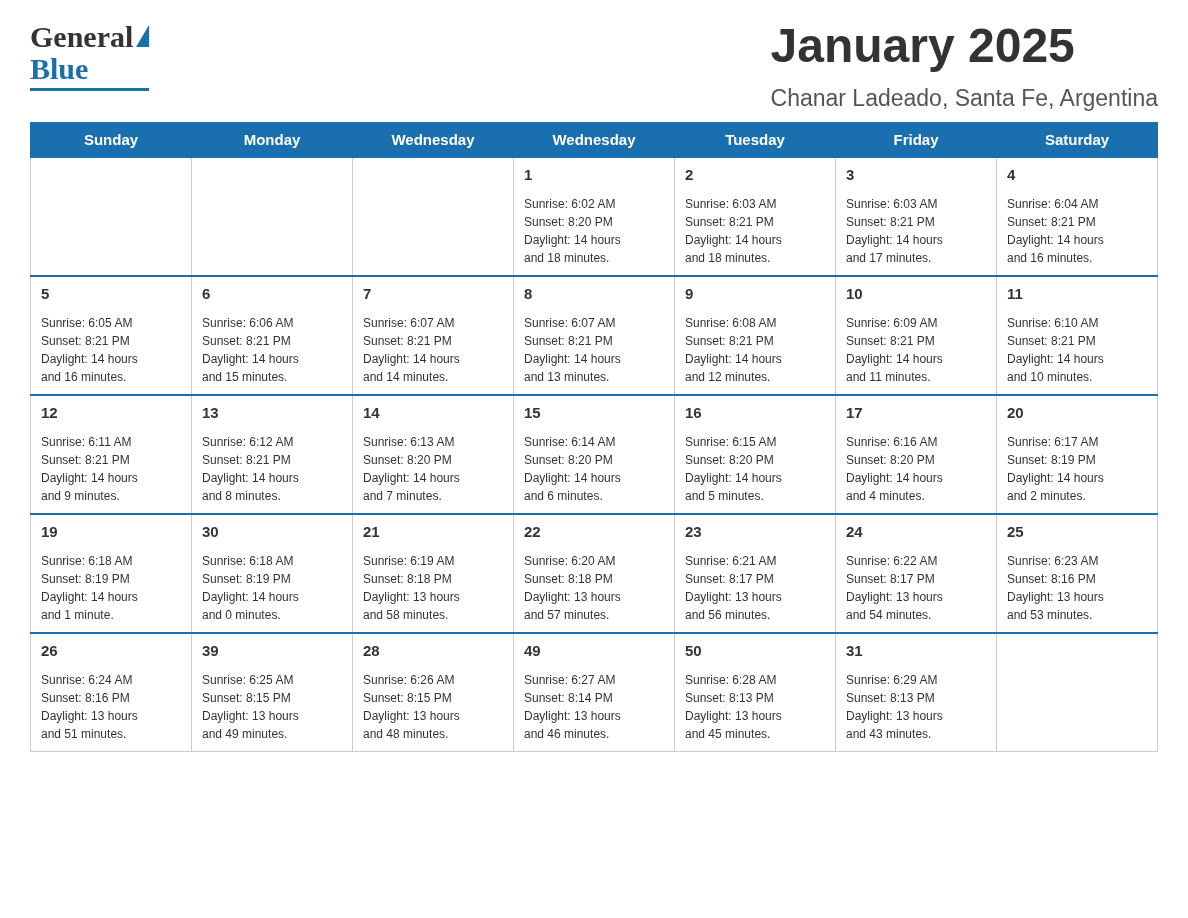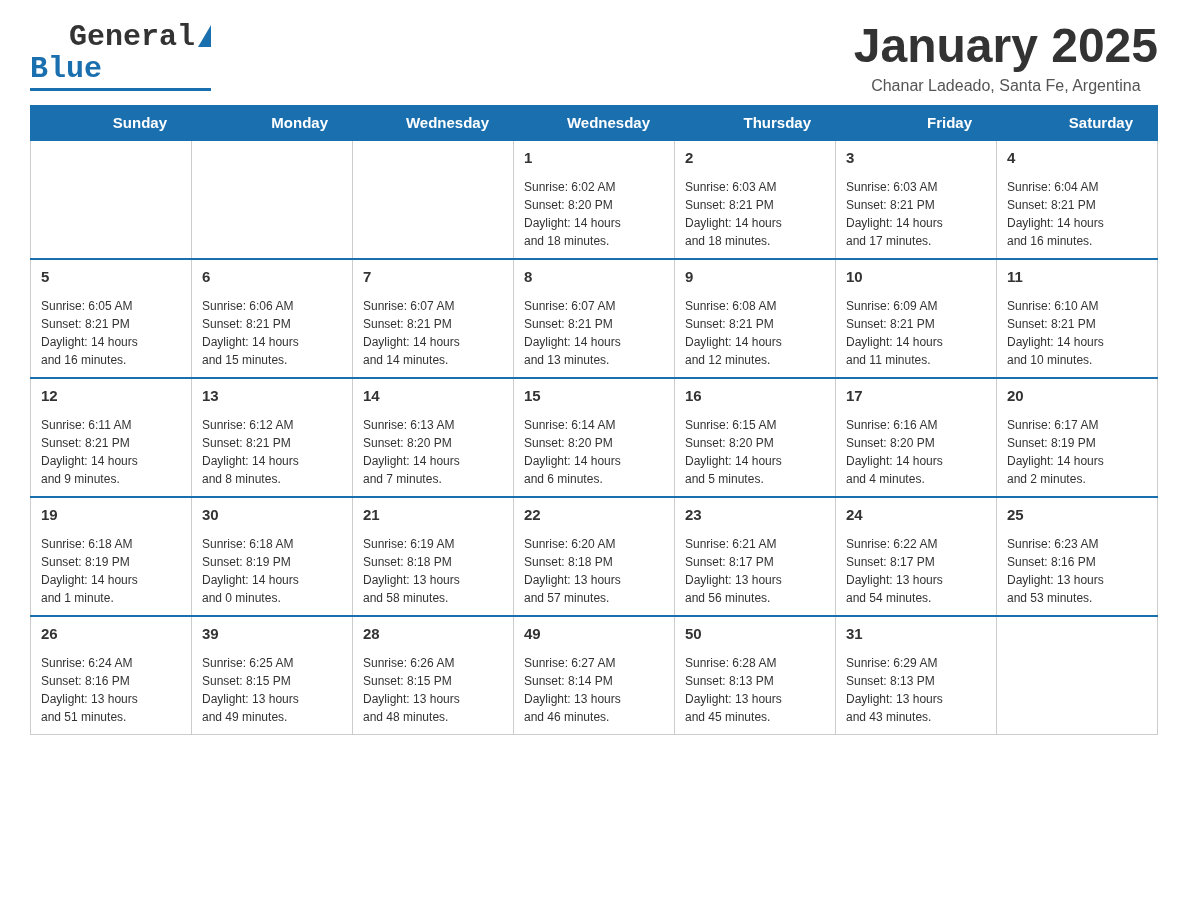--- a/index.html
+++ b/index.html
@@ -10,45 +10,45 @@
       min-height: 918px;
       padding: 20px 30px;
     }
     .header {
       display: flex;
       justify-content: space-between;
       align-items: flex-start;
       margin-bottom: 10px;
     }
     .title-block {
-      text-align: center;
+      text-align: left;
     }
     .month-year {
       font-size: 48px;
       font-weight: bold;
       color: #333;
       line-height: 1.1;
     }
     .location {
-      font-size: 16px;
+      font-size: 23px;
       color: #555;
-      margin-top: 4px;
+      margin-top: 12px;
     }
     .calendar {
       width: 100%;
       border-collapse: collapse;
       margin-top: 10px;
     }
     .calendar th {
       background: #1a6faf;
       color: #fff;
       font-size: 15px;
       font-weight: bold;
       padding: 8px 24px;
-      text-align: right;
+      text-align: center;
       border: 1px solid #1a6faf;
     }
     .calendar td {
       vertical-align: top;
       border: 1px solid #ccc;
       padding: 8px 10px;
       width: 14.28%;
       min-height: 100px;
       font-size: 12.5px;
       color: #333;
@@ -78,43 +78,43 @@
       align-items: center;
     }
   </style>
 </head>
 <body>
 
 <div class="header">
   <div class="logo-container">
     <div style="display:flex; flex-direction:column; align-items:flex-start;">
       <div style="display:flex; align-items:center;">
-        <span style="font-size:30px; font-weight:bold; color:#333; font-family:Liberation Mono, monospace;margin-left:39px;">General</span>
+        <span style="font-size:30px; font-weight:bold; color:#333; font-family:Liberation Serif, serif;">General</span>
         <span style="display:inline-block; width:0; height:0; border-left:13px solid transparent; border-right:0; border-bottom:22px solid #1a6faf; margin-left:3px; margin-bottom:2px;"></span>
       </div>
       <div style="display:flex; align-items:center; margin-top:-2px;">
-        <span style="font-size:30px; font-weight:bold; color:#1a6faf; font-family:Liberation Mono, monospace;">Blue</span>
+        <span style="font-size:30px; font-weight:bold; color:#1a6faf; font-family:Liberation Serif, serif;">Blue</span>
       </div>
       <div style="width:100%; height:3px; background:#1a6faf; margin-top:2px;"></div>
     </div>
   </div>
   <div class="title-block">
     <div class="month-year">January 2025</div>
     <div class="location">Chanar Ladeado, Santa Fe, Argentina</div>
   </div>
 </div>
 
 <table class="calendar">
   <thead>
     <tr>
     <th>Sunday</th>
         <th>Monday</th>
         <th>Wednesday</th>
         <th>Wednesday</th>
-        <th>Thursday</th>
+        <th>Tuesday</th>
         <th>Friday</th>
         <th>Saturday</th>
       </tr>
   </thead>
   <tbody id="calendar-body">
   <tr>
         <td class="empty-cell"></td>
         <td class="empty-cell"></td>
         <td class="empty-cell"></td>
         <td>

